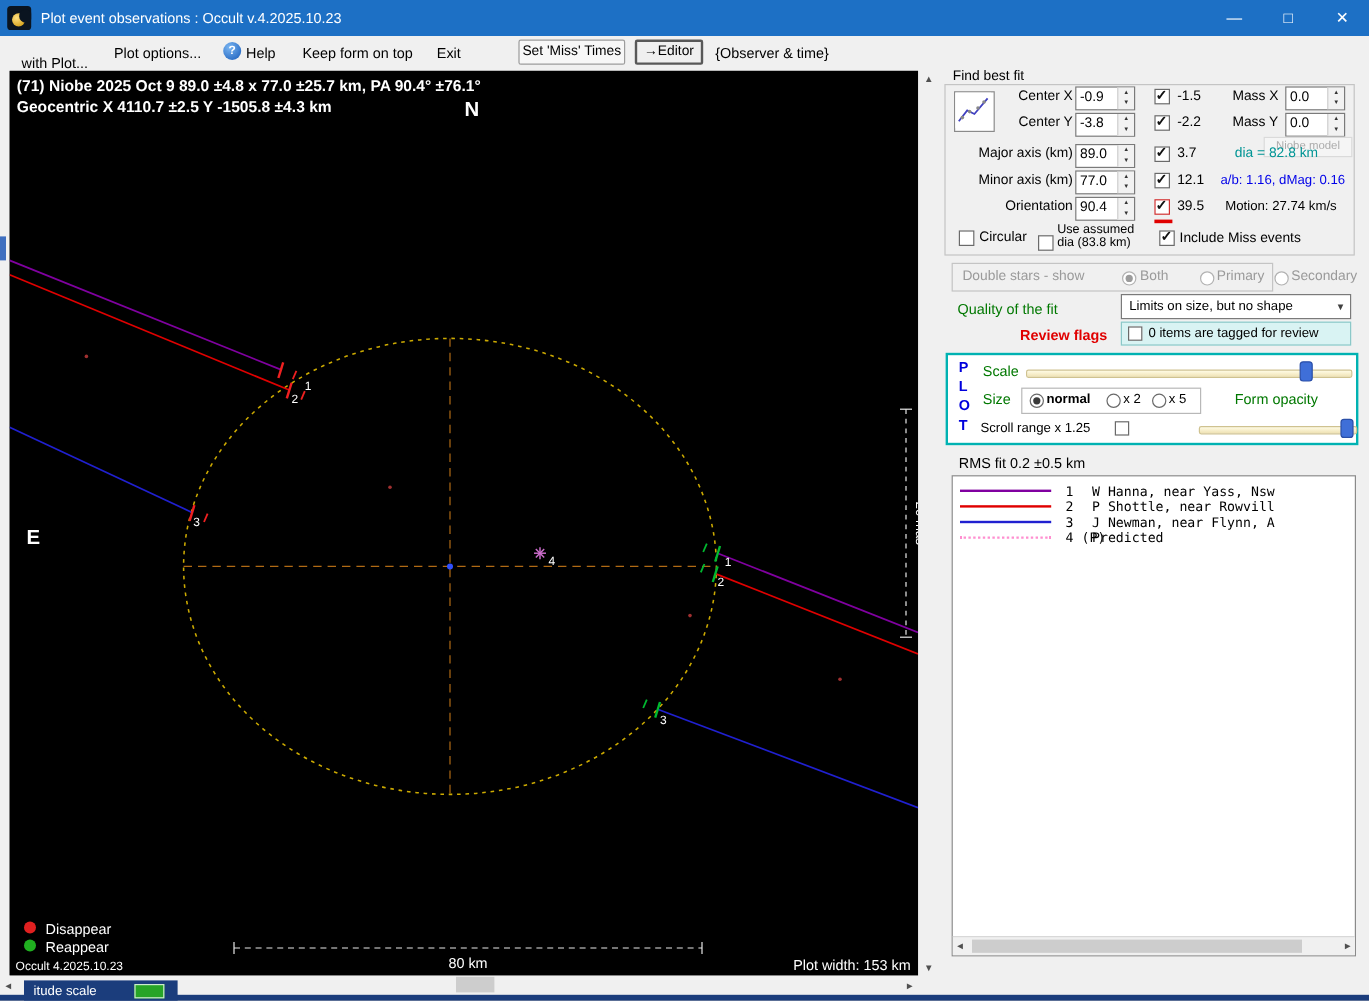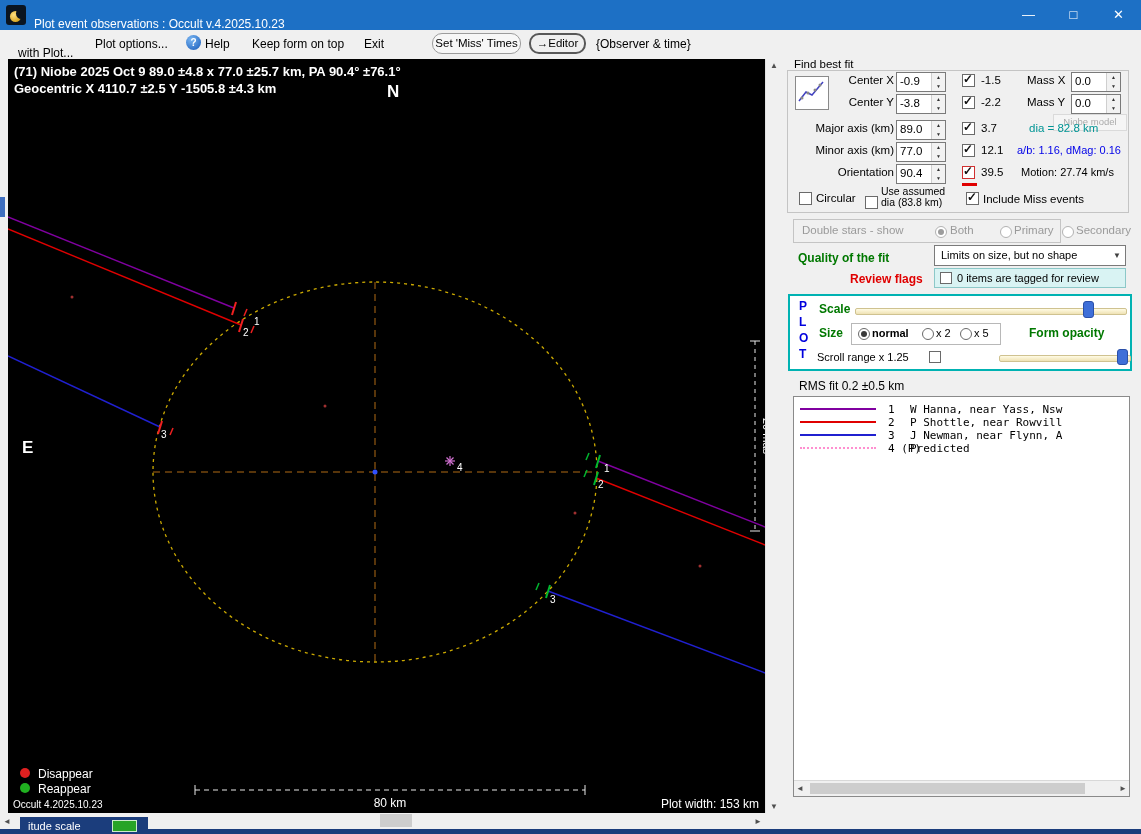--- a/index.html
+++ b/index.html
@@ -6,28 +6,28 @@
   body{width:1141px;height:834px;overflow:hidden;background:#f0f0f0;
        font-family:"Liberation Sans",sans-serif;position:relative;font-size:12px;color:#000;}
   .abs{position:absolute;}
   .lbl{position:absolute;white-space:nowrap;}
   
   .titlebar{position:absolute;left:0;top:0;width:1141px;height:30px;background:#1d70c5;color:#fff;}
   .app-icon{position:absolute;left:6px;top:5px;width:20px;height:20px;background:#0a1420;border-radius:3px;overflow:hidden;}
   .app-icon .moon{position:absolute;left:4px;top:6px;width:11px;height:11px;border-radius:50%;
        background:radial-gradient(circle at 35% 35%,#ffe080,#c89000);}
   .app-icon .shadow{position:absolute;left:10px;top:3px;width:11px;height:11px;border-radius:50%;background:#0a1420;}
-  .title-text{position:absolute;left:34px;top:8px;font-size:12px;margin-top:9px;}
+  .title-text{position:absolute;left:34px;top:8px;font-size:12px;}
   .win-btn{position:absolute;top:0;width:45px;height:30px;text-align:center;line-height:30px;font-size:13px;color:#fff;cursor:default;}
   
   .menubar{position:absolute;left:0;top:30px;width:1141px;height:27px;background:#f0f0f0;}
   .help-ic{position:absolute;left:186px;top:5px;width:15px;height:15px;border-radius:50%;
        background:radial-gradient(circle at 35% 30%,#7ab6f2,#1458b8);color:#fff;font-size:10px;font-weight:bold;
        text-align:center;line-height:15px;}
-  .mbtn{position:absolute;top:3px;height:21px;background:#f7f7f7;border:1px solid #9c9c9c;border-radius:10px;
+  .mbtn{position:absolute;top:3px;height:21px;background:#f7f7f7;border:1px solid #9c9c9c;border-radius:2px;
        text-align:center;font-size:11.5px;line-height:19px;box-sizing:border-box;}
   
   .plot-wrap{position:absolute;left:8px;top:59px;width:757px;height:754px;background:#000;}
   
   .vscroll{position:absolute;left:765px;top:59px;width:16px;height:754px;background:#f0f0f0;border-left:1px solid #e2e2e2;}
   .sarrow{position:absolute;color:#505050;text-align:center;}
   .bottom-scroll{position:absolute;left:0;top:813px;width:765px;height:16px;background:#f0f0f0;}
   .bs-thumb{position:absolute;left:380px;top:1px;width:32px;height:13px;background:#cdcdcd;}
   .bottom-strip{position:absolute;left:0;top:829px;width:1141px;height:5px;background:#1b3d7c;}
   .bg-window{position:absolute;left:20px;top:817px;width:128px;height:17px;background:#1b3d7c;color:#fff;}
@@ -42,21 +42,21 @@
   .spin-btns{position:absolute;right:0;top:0;bottom:0;width:13px;border-left:1px solid #cfcfcf;background:#f2f2f2;}
   .sa,.sb{position:absolute;left:0;width:13px;height:9px;font-size:5px;line-height:9px;text-align:center;color:#333;}
   .sa{top:0}.sb{bottom:0}
   .chk{position:absolute;width:13px;height:13px;background:#fff;border:1px solid #6a6a6a;box-sizing:border-box;}
   .chk .tick{position:absolute;left:0;top:-3px;font-size:12px;font-weight:bold;color:#101010;}
   .chk.small{width:12px;height:12px;}
   .rad{position:absolute;width:12px;height:12px;border:1px solid #6a6a6a;border-radius:50%;background:#fff;box-sizing:border-box;}
   .rad .dot{position:absolute;left:2px;top:2px;width:6px;height:6px;border-radius:50%;background:#3a3a3a;}
   .rad.dis{border-color:#b2b2b2;}
   .rad.dis .dot{background:#9c9c9c;}
-  .green{color:#007800;font-weight:bold;}
+  .green{color:#007800;font-weight:normal;}
   .redt{color:#e00000;font-weight:bold;margin-left:39px;}
   .grayt{color:#9a9a9a;}
   .tealt{color:#009595;}
   .bluet{color:#0000e8;}
   .icon-btn{position:absolute;left:14px;top:19px;width:32px;height:32px;background:#fff;border:1px solid #8a8a8a;}
   .shape-btn{position:absolute;left:272px;top:57px;width:72px;height:15px;border:1px solid #dadada;background:#f5f5f5;
        color:#ababab;font-size:9.5px;text-align:center;line-height:14px;}
   .ddown{position:absolute;background:#fff;border:1px solid #7a7a7a;box-sizing:border-box;}
   .plotpanel{position:absolute;left:7px;top:237px;width:344px;height:77px;background:#fff;border:2px solid #00b2b2;box-sizing:border-box;}
   .pl{position:absolute;left:9px;color:#0000dd;font-weight:bold;font-size:12px;}

